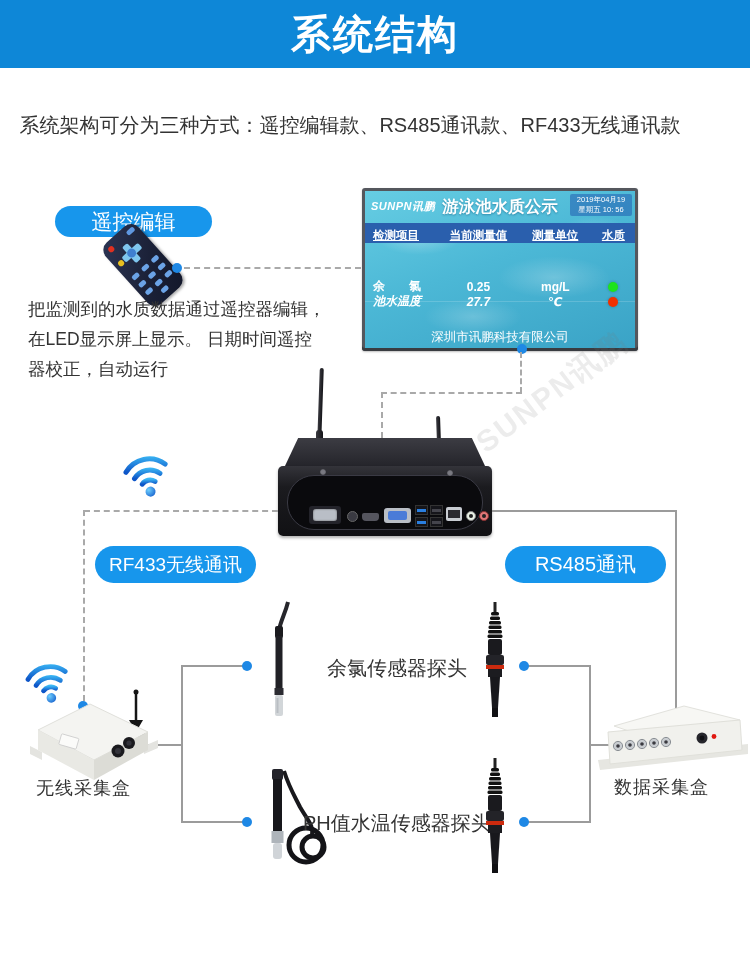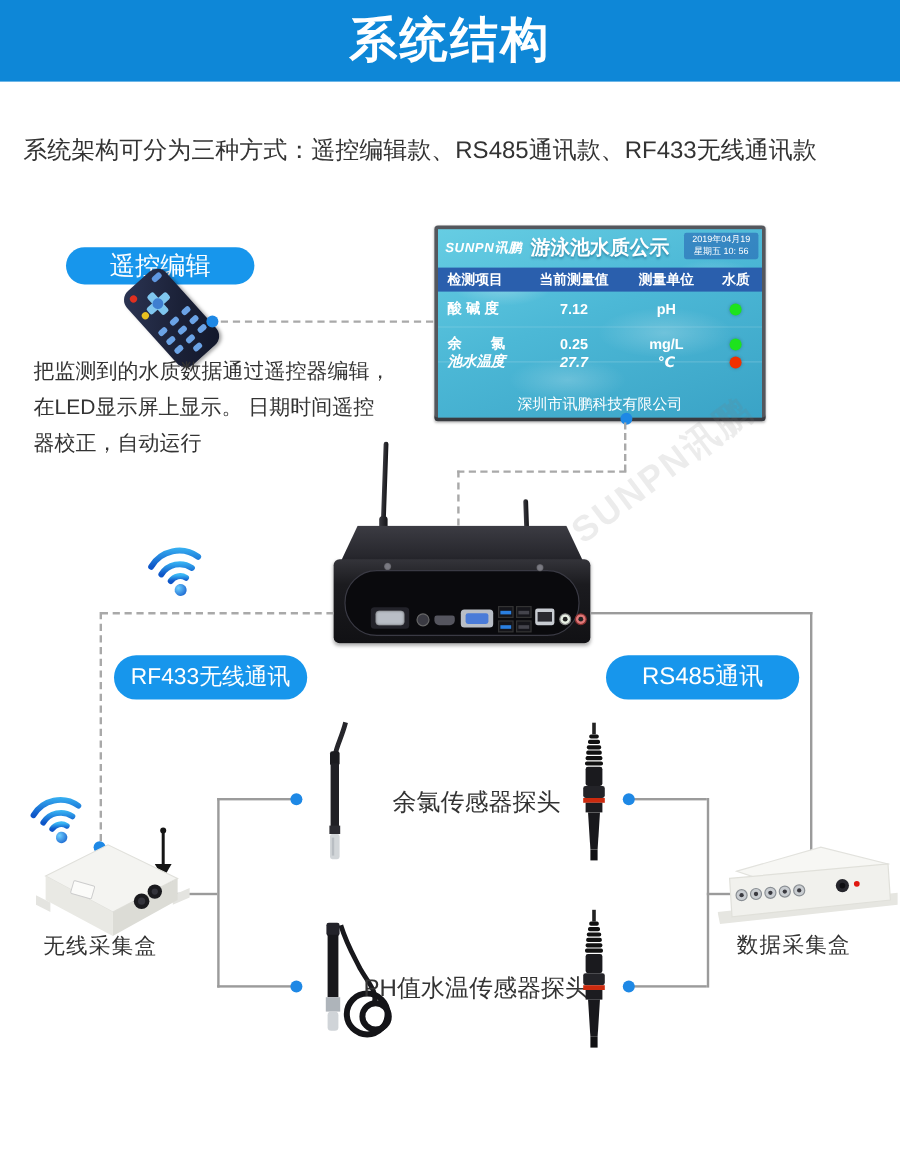--- a/index.html
+++ b/index.html
@@ -48,22 +48,22 @@
             radial-gradient(60px 24px at 20% 30%,rgba(255,255,255,.28),rgba(255,255,255,0) 70%),
             radial-gradient(80px 30px at 70% 55%,rgba(255,255,255,.22),rgba(255,255,255,0) 70%),
             radial-gradient(70px 26px at 40% 80%,rgba(255,255,255,.20),rgba(255,255,255,0) 70%),
             radial-gradient(50px 20px at 85% 25%,rgba(255,255,255,.18),rgba(255,255,255,0) 70%),
             linear-gradient(160deg,#66cde3 0%,#4cb8d6 45%,#3aa3c6 100%);}
   .scr-logo{position:absolute;left:6px;top:8px;font-size:11px;font-weight:bold;font-style:italic;color:#fff;letter-spacing:.5px;}
   .scr-title{position:absolute;left:0;right:0;top:5px;text-align:center;font-size:16.5px;font-weight:bold;color:#fff;
              text-shadow:0 1px 2px rgba(0,70,110,.45);}
   .scr-date{position:absolute;right:3px;top:3px;width:62px;font-size:7.5px;line-height:10px;color:#fff;text-align:center;
             background:rgba(34,92,176,.55);border-radius:2px;padding:1px 0;}
-  .scr-thead{position:absolute;left:0;right:0;top:32px;height:20px;background:#2a5fad;display:flex;align-items:center;
-             color:#fff;font-weight:bold;font-size:11.5px;}
+  .scr-thead{position:absolute;left:0;right:0;top:32px;height:20px;background:#2a5fad;display:flex;align-items:flex-end;
+             color:#fff;font-weight:bold;font-size:11.5px;text-decoration:underline;}
   .scr-row{position:absolute;left:0;right:0;height:29px;display:flex;align-items:center;color:#fff;font-size:12px;
            font-weight:bold;border-bottom:1px solid rgba(255,255,255,.16);}
   .c1{width:27%;padding-left:8px;box-sizing:border-box;text-align:left;}
   .c2{width:30%;text-align:center;}
   .c3{width:27%;text-align:center;}
   .c4{width:16%;text-align:center;}
   .status-dot{display:inline-block;width:10px;height:10px;border-radius:50%;vertical-align:middle;
               box-shadow:0 0 3px rgba(0,0,0,.25);}
   .scr-footer{position:absolute;left:0;right:0;top:138px;text-align:center;color:#fff;font-size:12.5px;}
 
@@ -138,26 +138,20 @@
       <div class="scr-date">
         <div>2019年04月19</div>
         <div>星期五 10: 56</div>
       </div>
       <div class="scr-thead">
         <span class="c1">检测项目</span>
         <span class="c2">当前测量值</span>
         <span class="c3">测量单位</span>
         <span class="c4">水质</span>
       </div>
-      <div class="scr-row" style="top:52px;">
-        <span class="c1">酸 碱 度</span>
-        <span class="c2">7.12</span>
-        <span class="c3">pH</span>
-        <span class="c4"><span class="status-dot" style="background: rgb(29, 227, 29);"></span></span>
-      </div>
       <div class="scr-row" style="top:81px;">
         <span class="c1">余　　氯</span>
         <span class="c2">0.25</span>
         <span class="c3">mg/L</span>
         <span class="c4"><span class="status-dot" style="background: rgb(29, 227, 29);"></span></span>
       </div>
       <div class="scr-row" style="top:96px;border-bottom:none;font-style:italic;">
         <span class="c1">池水温度</span>
         <span class="c2">27.7</span>
         <span class="c3">℃</span>

